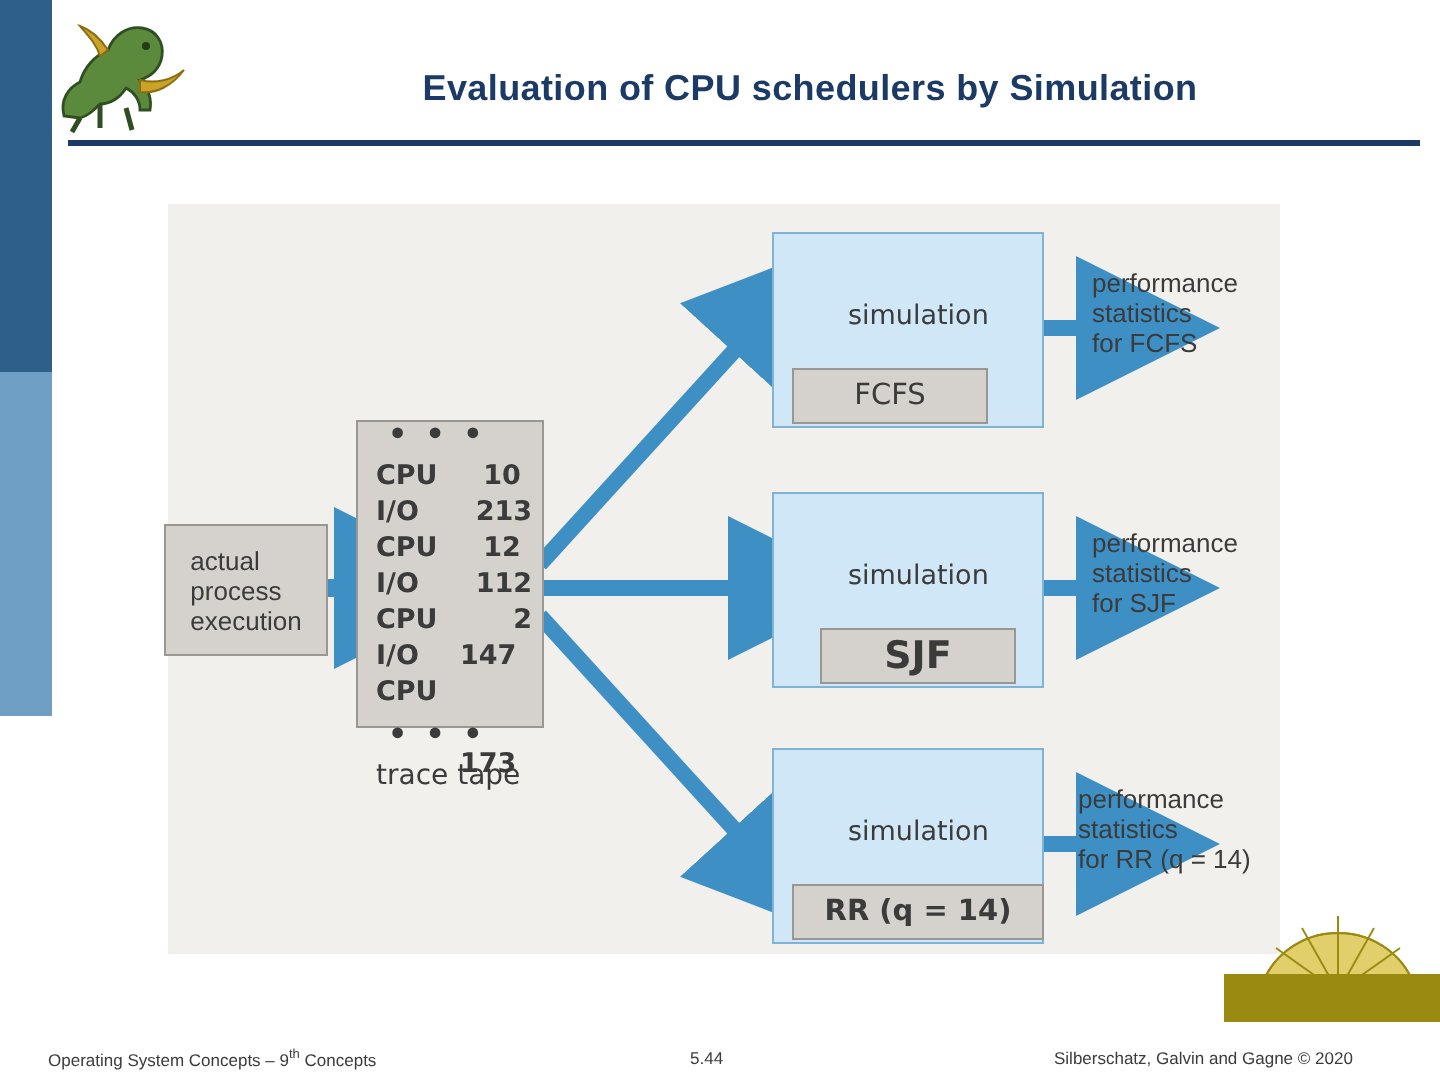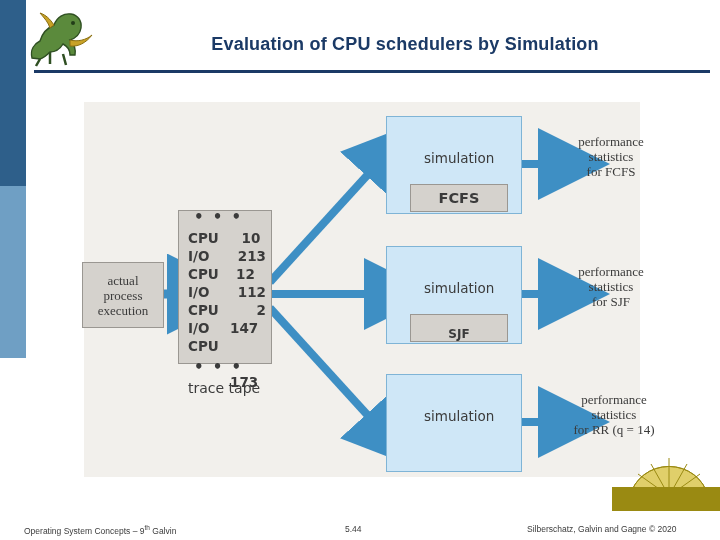--- a/index.html
+++ b/index.html
@@ -75,23 +75,23 @@
   }
   .ctr{
     display:flex;align-items:center;justify-content:center;
     text-align:center;
     color:#3b3b3b;
     font-family:"DejaVu Sans", sans-serif;
   }
   .plain-text{
     position:absolute;
     color:#3b3b3b;
-    font-family:Liberation Serif, serif;
+    font-family:Liberation Sans, sans-serif;
     font-size:13px;
-    text-align:center;
+    text-align:left;
     line-height:15px;
     white-space:pre-line;
   }
   
   .gold-bar{
     position:absolute;left:612px;top:487px;width:108px;height:24px;
     background:#9a8a12;
   }
   .fan{
     position:absolute;left:628px;top:458px;width:82px;height:40px;
@@ -165,53 +165,56 @@
   </div>
 
   <div class="box-gray" style="left:94px;top:108px;width:92px;height:152px;"></div>
   <div class="mono-row" style="left:110px;top:106px;font-size:15px;letter-spacing:2px;">• • •</div>
 
   <div class="mono-row" style="left:104px;top:128px;">CPU</div>
   <div class="mono-row" style="left:152px;top:128px;width:30px;text-align:center;">10</div>
   <div class="mono-row" style="left:104px;top:146px;">I/O</div>
   <div class="mono-row" style="left:146px;top:146px;width:36px;text-align:right;">213</div>
   <div class="mono-row" style="left:104px;top:164px;">CPU</div>
-  <div class="mono-row" style="left:152px;top:164px;width:30px;text-align:left;">12</div>
+  <div class="mono-row" style="left:152px;top:164px;width:30px;text-align:center;">12</div>
   <div class="mono-row" style="left:104px;top:182px;">I/O</div>
   <div class="mono-row" style="left:146px;top:182px;width:36px;text-align:right;">112</div>
   <div class="mono-row" style="left:104px;top:200px;">CPU</div>
   <div class="mono-row" style="left:152px;top:200px;width:30px;text-align:right;">2</div>
   <div class="mono-row" style="left:104px;top:218px;">I/O</div>
   <div class="mono-row" style="left:146px;top:218px;width:36px;text-align:left;">147</div>
   <div class="mono-row" style="left:104px;top:236px;">CPU</div>
   <div class="mono-row" style="left:146px;top:252px;width:36px;margin-top:20px;">173</div>
 
   <div class="mono-row" style="left:110px;top:256px;font-size:15px;letter-spacing:2px;">• • •</div>
   <div class="fig-label" style="left:104px;top:278px;font-size:14px;">trace tape</div>
 
   <div class="box-blue" style="left:302px;top:14px;width:134px;height:96px;"></div>
   <div class="fig-label" style="left:340px;top:48px;font-size:13.5px;">simulation</div>
-  <div class="box-gray ctr" style="left:326px;top:82px;width:96px;height:26px;font-size:14.5px;font-weight:bold;">
+  <div class="box-gray ctr" style="left:312px;top:82px;width:96px;height:26px;font-size:14.5px;font-weight:normal;">
     <span>FCFS</span>
   </div>
   <div class="plain-text" style="left:462px;top:32px;width:130px;">performance
 statistics
 for FCFS</div>
 
   <div class="box-blue" style="left:302px;top:144px;width:134px;height:96px;"></div>
   <div class="fig-label" style="left:340px;top:178px;font-size:13.5px;">simulation</div>
-  <div class="box-gray ctr" style="left:326px;top:212px;width:96px;height:26px;font-size:12px;font-weight:bold;align-items:flex-end;">
+  <div class="box-gray ctr" style="left:326px;top:212px;width:96px;height:26px;font-size:19px;font-weight:bold;">
     <span>SJF</span>
   </div>
   <div class="plain-text" style="left:462px;top:162px;width:130px;">performance
 statistics
 for SJF</div>
 
   <div class="box-blue" style="left:302px;top:272px;width:134px;height:96px;"></div>
   <div class="fig-label" style="left:340px;top:306px;font-size:13.5px;">simulation</div>
+  <div class="box-gray ctr" style="left:312px;top:340px;width:124px;height:26px;font-size:14.5px;font-weight:bold;">
+    <span>RR (q = 14)</span>
+  </div>
   <div class="plain-text" style="left:455px;top:290px;width:150px;">performance
 statistics
 for RR (q = 14)</div>
 </div>
 
 <div class="fan">
   <svg width="82" height="40" viewBox="0 0 82 40">
     <path d="M2 38 A40 38 0 0 1 80 38 Z" fill="#e0cf6a" stroke="#9a8a12" stroke-width="1"></path>
     <path d="M2 38 A40 38 0 0 1 80 38" fill="none" stroke="#9a8a12" stroke-width="1"></path>
     <g stroke="#9a8a12" stroke-width="1" fill="none">
@@ -219,16 +222,16 @@
       <line x1="41" y1="38" x2="23" y2="6"></line>
       <line x1="41" y1="38" x2="41" y2="0"></line>
       <line x1="41" y1="38" x2="59" y2="6"></line>
       <line x1="41" y1="38" x2="72" y2="16"></line>
     </g>
   </svg>
 </div>
 <div class="gold-bar"></div>
 
 <div class="footer-left">
-  <span>Operating System Concepts – 9</span><sup>th</sup><span> Galvin</span>
+  <span>Operating System Concepts – 9</span><sup>th</sup><span> Concepts</span>
 </div>
 <div class="footer-center">5.44</div>
 <div class="footer-right">Silberschatz, Galvin and Gagne © 2020</div>
 
 </body></html>

